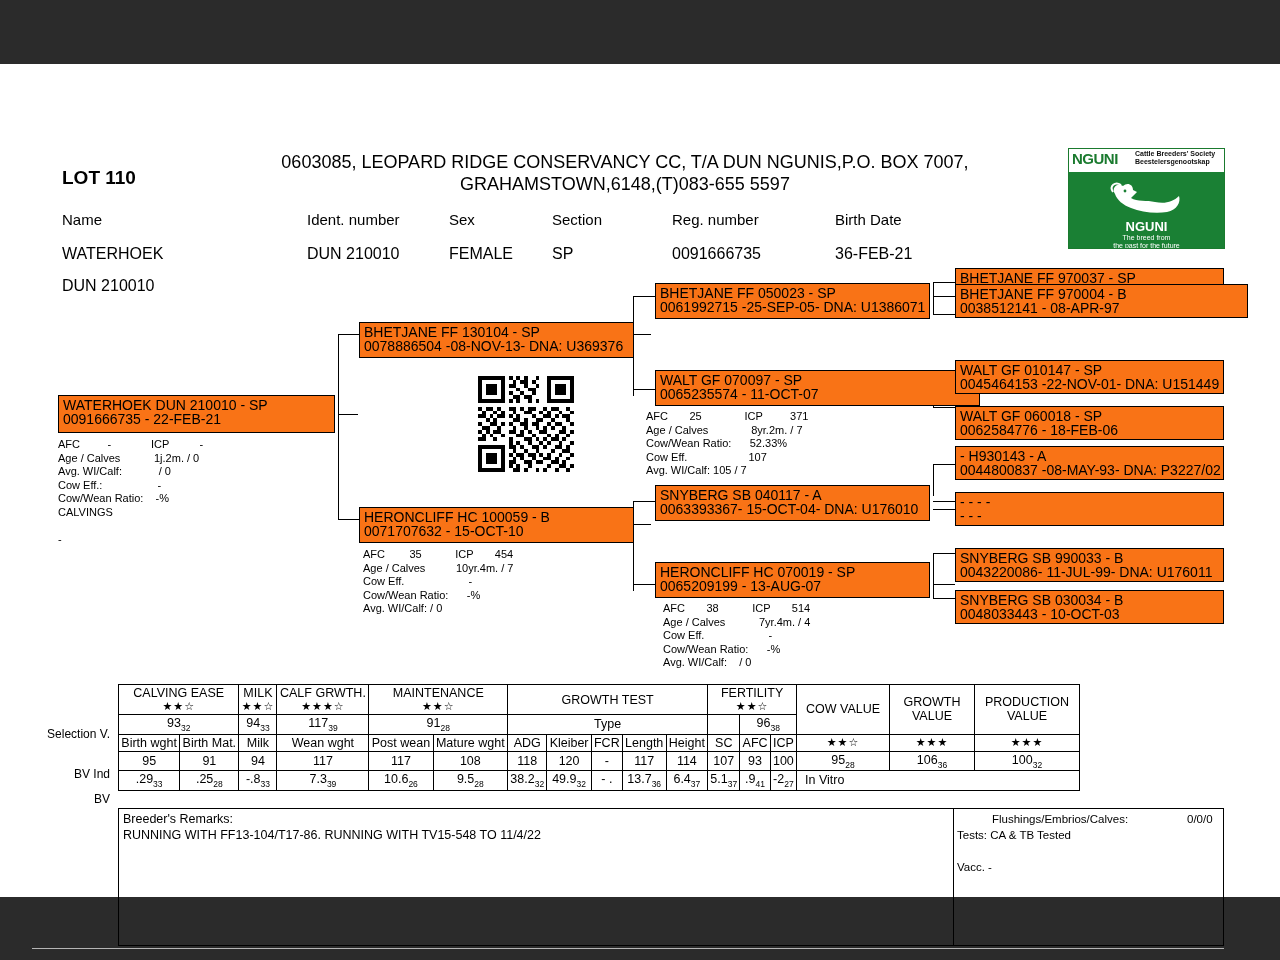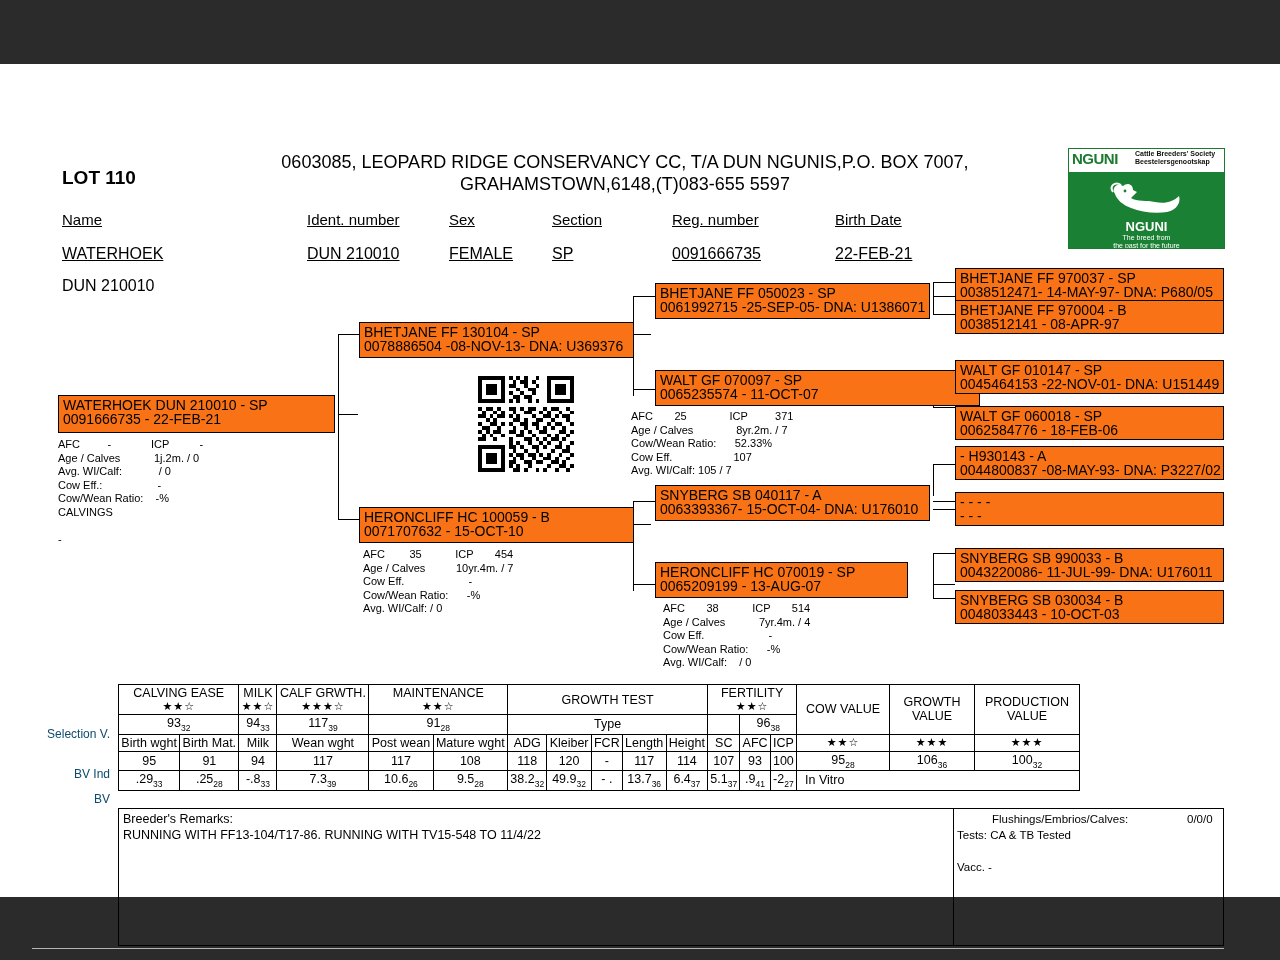--- a/index.html
+++ b/index.html
@@ -50,21 +50,21 @@
     color: #000;
   }
   .hdr-values {
     position: absolute;
     left: 62px; top: 181px;
     width: 900px;
     height: 22px;
     font-size: 16px;
     color: #000;
   }
-  .hdr-labels span, .hdr-values span { position: absolute; white-space: nowrap; text-decoration: underline; }
+  .hdr-labels span, .hdr-values span { position: absolute; white-space: nowrap; }
   .c-name { left: 0; }
   .c-ident { left: 245px; }
   .c-sex { left: 387px; }
   .c-section { left: 490px; }
   .c-reg { left: 610px; }
   .c-birth { left: 773px; }
   .animal-name2 {
     position: absolute;
     left: 62px; top: 213px;
     font-size: 16px;
@@ -151,21 +151,21 @@
     text-align: center;
     padding: 1px 2px;
     font-weight: normal;
     vertical-align: middle;
   }
   .sub { font-size: 8.5px; vertical-align: sub; }
   .stars { font-size: 11px; letter-spacing: 1px; }
   .rowlbl {
     position: absolute;
     font-size: 12px;
-    color: #0c4a6e;
+    color: #000000;
     text-align: right;
     width: 110px;
   }
   .remarks {
     position: absolute;
     left: 118px;
     top: 744px;
     width: 836px;
     height: 138px;
     border: 1px solid #000;
@@ -215,21 +215,21 @@
       <span class="c-reg">Reg. number</span>
       <span class="c-birth">Birth Date</span>
     </div>
 
     <div class="hdr-values">
       <span class="c-name">WATERHOEK</span>
       <span class="c-ident">DUN 210010</span>
       <span class="c-sex">FEMALE</span>
       <span class="c-section">SP</span>
       <span class="c-reg">0091666735</span>
-      <span class="c-birth">22-FEB-21</span>
+      <span class="c-birth">36-FEB-21</span>
     </div>
     <div class="animal-name2">DUN 210010</div>
 
     <div class="logo">
       <div class="top">
         <div class="brand">NGUNI</div>
         <div class="soc">
           <div>Cattle Breeders' Society</div>
           <div>Beestelersgenootskap</div>
         </div>
@@ -480,45 +480,45 @@
 Avg. WI/Calf: / 0</div>
 
     <div class="box" style="left:655px; top:219px; width:275px; height:36px;">
       <span class="l1">BHETJANE FF  050023 - SP</span>
       <span class="l2">0061992715 -25-SEP-05-  DNA: U1386071</span>
     </div>
     <div class="box" style="left:655px; top:306px; width:325px; height:36px;">
       <span class="l1">WALT GF  070097 - SP</span>
       <span class="l2">0065235574 - 11-OCT-07</span>
     </div>
-    <div class="stats" style="left:631px; top:346px;">AFC       25              ICP         371
+    <div class="stats" style="left:646px; top:346px;">AFC       25              ICP         371
 Age / Calves              8yr.2m. / 7
 Cow/Wean Ratio:      52.33%
 Cow Eff.                    107
 Avg. WI/Calf: 105 / 7</div>
 
     <div class="box" style="left:655px; top:421px; width:275px; height:36px;">
       <span class="l1">SNYBERG SB  040117 - A</span>
       <span class="l2">0063393367- 15-OCT-04-  DNA: U176010</span>
     </div>
-    <div class="box" style="left:655px; top:498px; width:253px; height:36px;">
+    <div class="box" style="left:655px; top:498px; width:275px; height:36px;">
       <span class="l1">HERONCLIFF HC  070019 - SP</span>
       <span class="l2">0065209199 - 13-AUG-07</span>
     </div>
     <div class="stats" style="left:663px; top:538px;">AFC       38           ICP       514
 Age / Calves           7yr.4m. / 4
 Cow Eff.                     -
 Cow/Wean Ratio:      -%
 Avg. WI/Calf:    / 0</div>
 
     <div class="box" style="left:955px; top:204px; width:269px; height:34px;">
       <span class="l1">BHETJANE FF  970037 - SP</span>
       <span class="l2">0038512471- 14-MAY-97-  DNA: P680/05</span>
     </div>
-    <div class="box" style="left:955px; top:236px; width:269px; height:34px;">
+    <div class="box" style="left:955px; top:220px; width:293px; height:34px;">
       <span class="l1">BHETJANE FF  970004 - B</span>
       <span class="l2">0038512141 - 08-APR-97</span>
     </div>
     <div class="box" style="left:955px; top:296px; width:269px; height:34px;">
       <span class="l1">WALT GF  010147 - SP</span>
       <span class="l2">0045464153 -22-NOV-01-  DNA: U151449</span>
     </div>
     <div class="box" style="left:955px; top:342px; width:269px; height:34px;">
       <span class="l1">WALT GF  060018 - SP</span>
       <span class="l2">0062584776 - 18-FEB-06</span>

